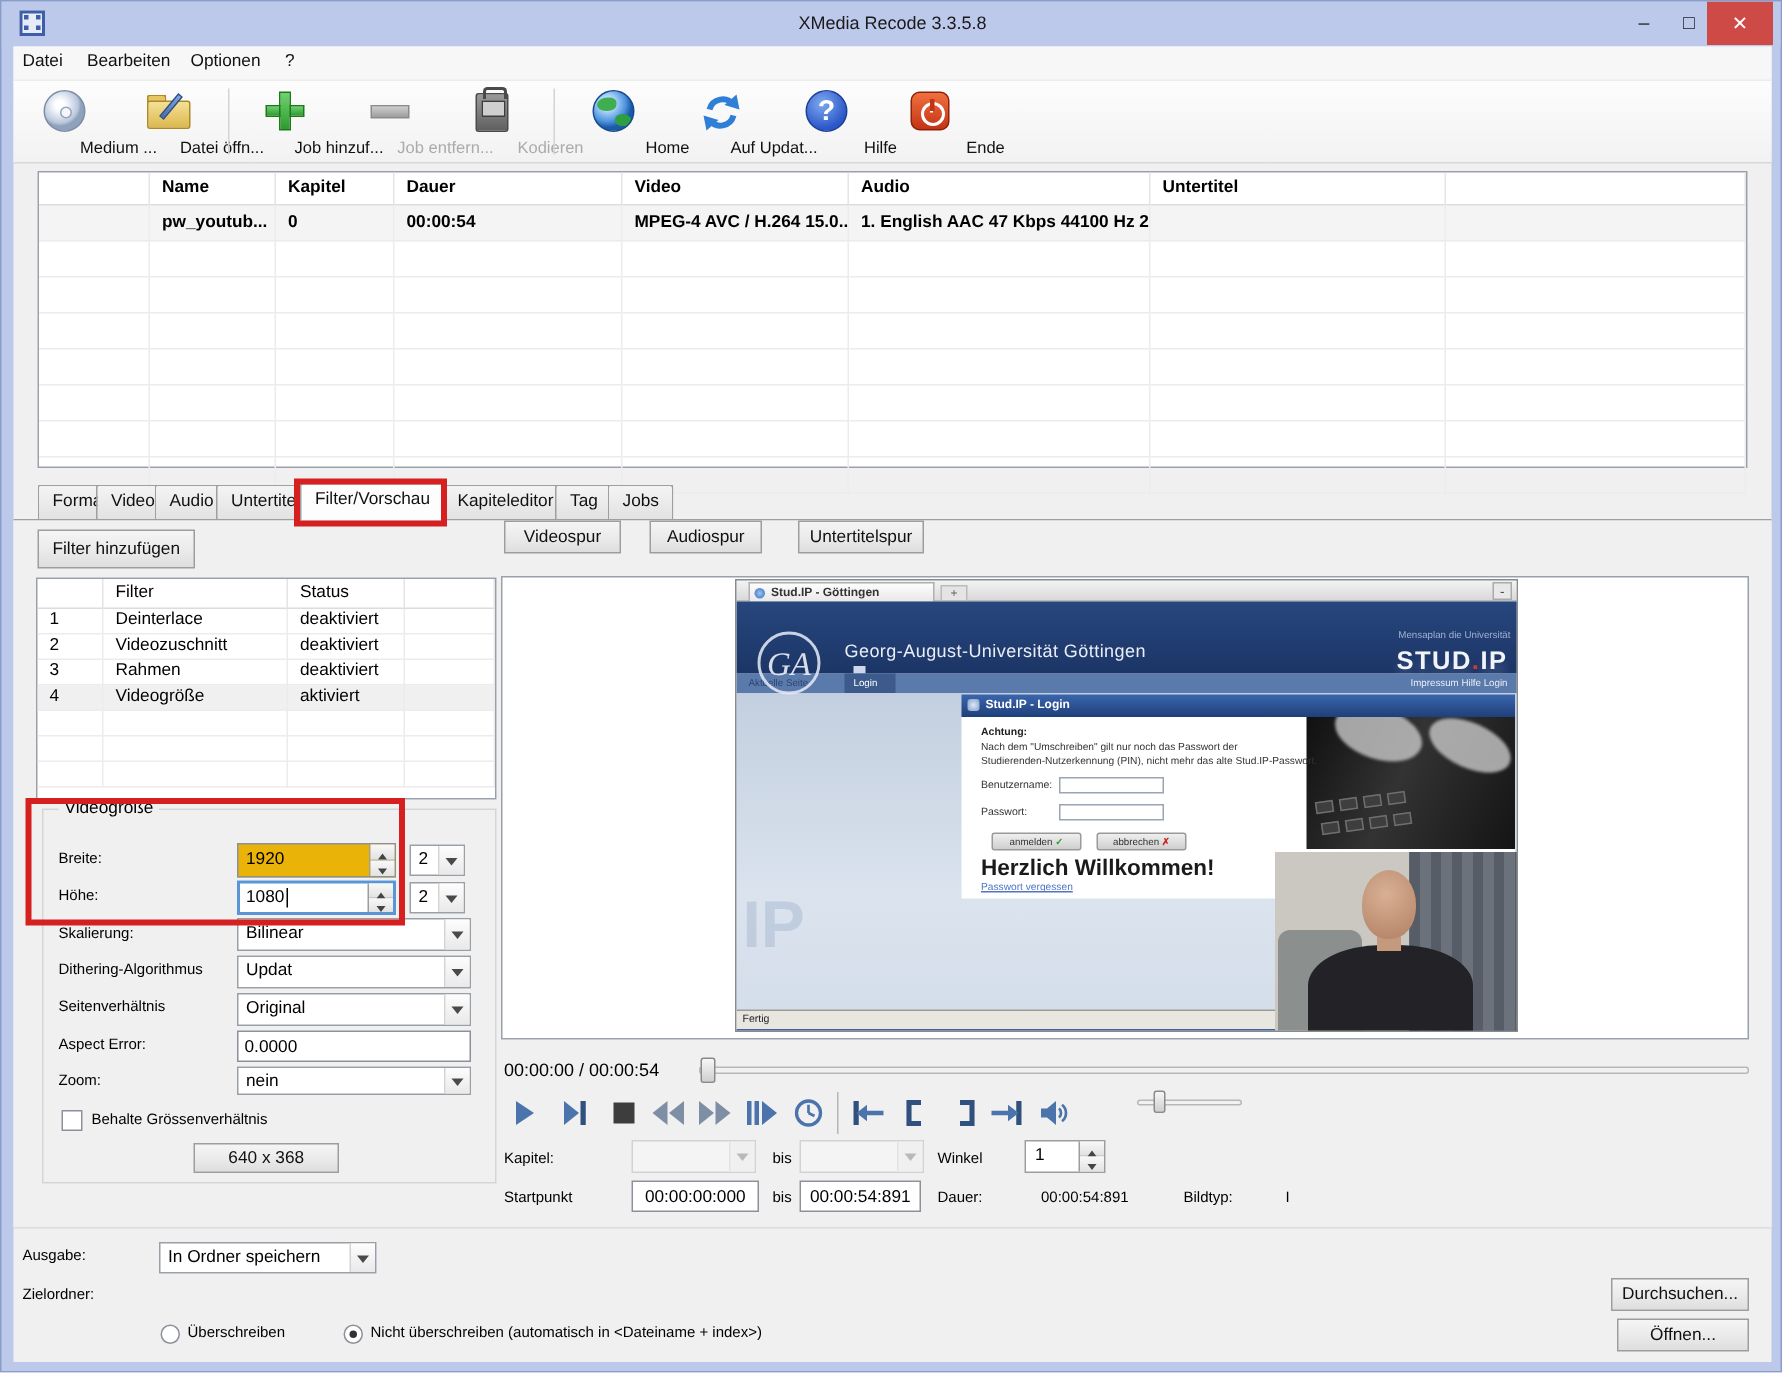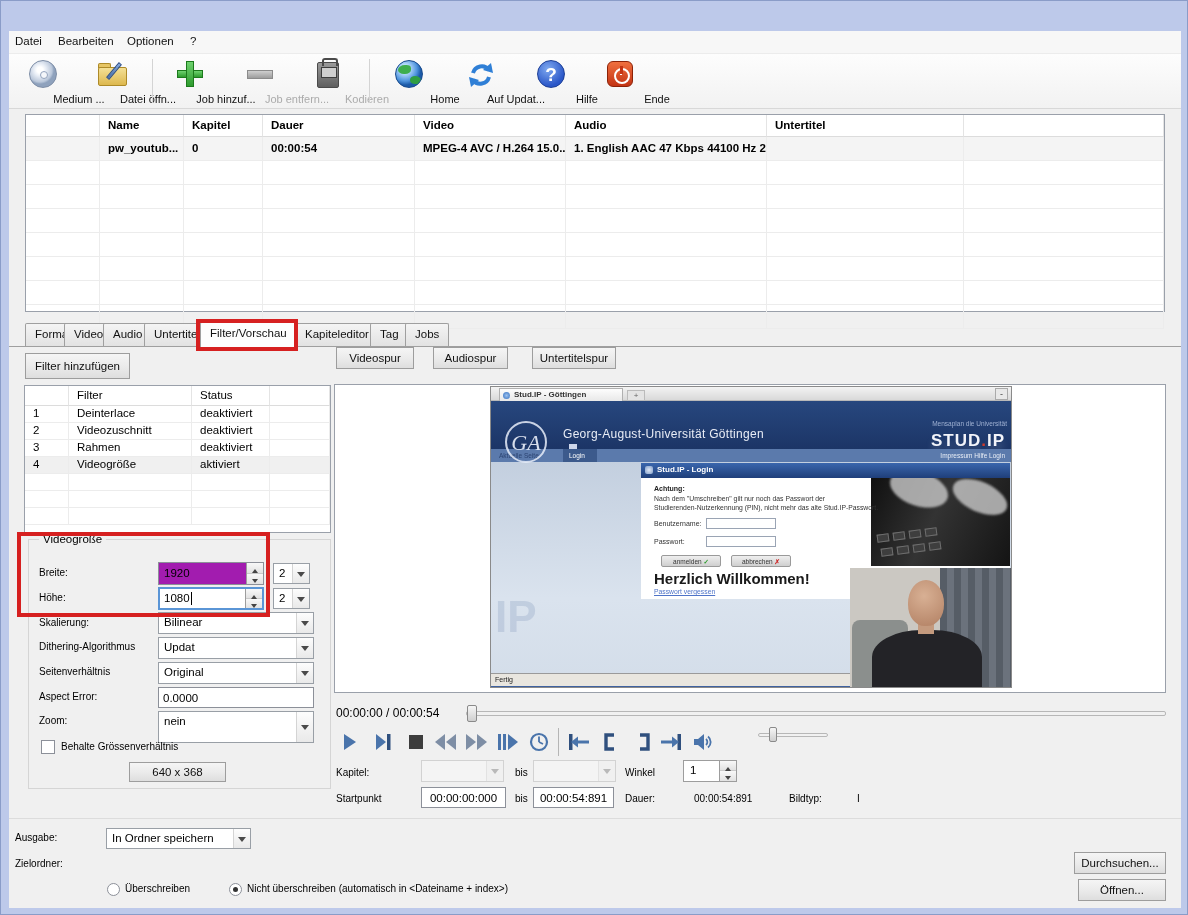--- a/index.html
+++ b/index.html
@@ -157,20 +157,32 @@
   .slider-thumb { background:linear-gradient(#f6f6f6,#cfcfcf); border:1px solid #8a8a8a; border-radius:2px; }
 
   
   #outline { left:0; top:787px; width:1172px; height:1px; background:#dcdcdc; }
 </style>
 </head>
 <body>
 
 <div id="win">
 
+  <div class="abs" id="titlebar">
+    <div class="abs" id="app-icon">
+        <i style="left:1px;top:1px;"></i>
+        <i style="left:1px;top:8px;"></i>
+        <i style="left:9px;top:1px;"></i>
+        <i style="left:9px;top:8px;"></i>
+      </div>
+    <div class="abs" id="title-text">XMedia Recode 3.3.5.8</div>
+    <div class="abs wbtn" style="left:1082px;">–</div>
+    <div class="abs wbtn" style="left:1112px;">□</div>
+    <div class="abs" id="btn-close">✕</div>
+  </div>
 
   <div class="abs" id="client">
 
     <div class="abs" id="menubar">
       <div class="abs menu-item" style="left:6px;">Datei</div>
       <div class="abs menu-item" style="left:49px;">Bearbeiten</div>
       <div class="abs menu-item" style="left:118px;">Optionen</div>
       <div class="abs menu-item" style="left:181px;">?</div>
     </div>
 
@@ -407,21 +419,21 @@
           <div></div>
           <div></div>
           <div></div>
         </div>
     </div>
 
     <div class="abs" id="sizegroup"></div>
     <div class="abs lbl" id="sizegroup-label">Videogröße</div>
 
     <div class="abs lbl" style="left:30px;top:536px;">Breite:</div>
-    <div class="abs" style="left:149px;top:531px;width:106px;height:23px;background:#a21caf;border:1px solid #8c9099;">
+    <div class="abs" style="left:149px;top:531px;width:106px;height:23px;background:#eab308;border:1px solid #8c9099;">
       <span class="abs" style="left:5px;top:4px;font-size:11.5px;">1920</span>
       <span class="spinner">
           <span class="up"></span>
           <span class="dn"></span>
         </span>
     </div>
     <div class="abs combo" style="left:264px;top:532px;width:37px;height:21px;">
       <span class="val">2</span>
         <span class="arr"></span>
     </div>
@@ -455,21 +467,21 @@
     <div class="abs lbl" style="left:30px;top:635px;">Seitenverhältnis</div>
     <div class="abs combo" style="left:149px;top:631px;width:156px;height:22px;">
       <span class="val">Original</span>
         <span class="arr"></span>
     </div>
 
     <div class="abs lbl" style="left:30px;top:660px;">Aspect Error:</div>
     <input class="abs tinput" style="left: 149px; top: 656px; width: 156px; height: 21px;" value="0.0000">
 
     <div class="abs lbl" style="left:30px;top:684px;">Zoom:</div>
-    <div class="abs combo" style="left:149px;top:680px;width:156px;height:32px;">
+    <div class="abs combo" style="left:149px;top:680px;width:156px;height:19px;">
       <span class="val">nein</span>
         <span class="arr"></span>
     </div>
 
     <div class="abs chk" style="left:32px;top:709px;"></div>
     <div class="abs lbl" style="left:52px;top:710px;">Behalte Grössenverhältnis</div>
     <button class="abs btn" style="left:120px;top:731px;width:97px;height:20px;">640 x 368</button>
 
     <div class="abs" id="previewbox">
       <div class="abs" id="video">

